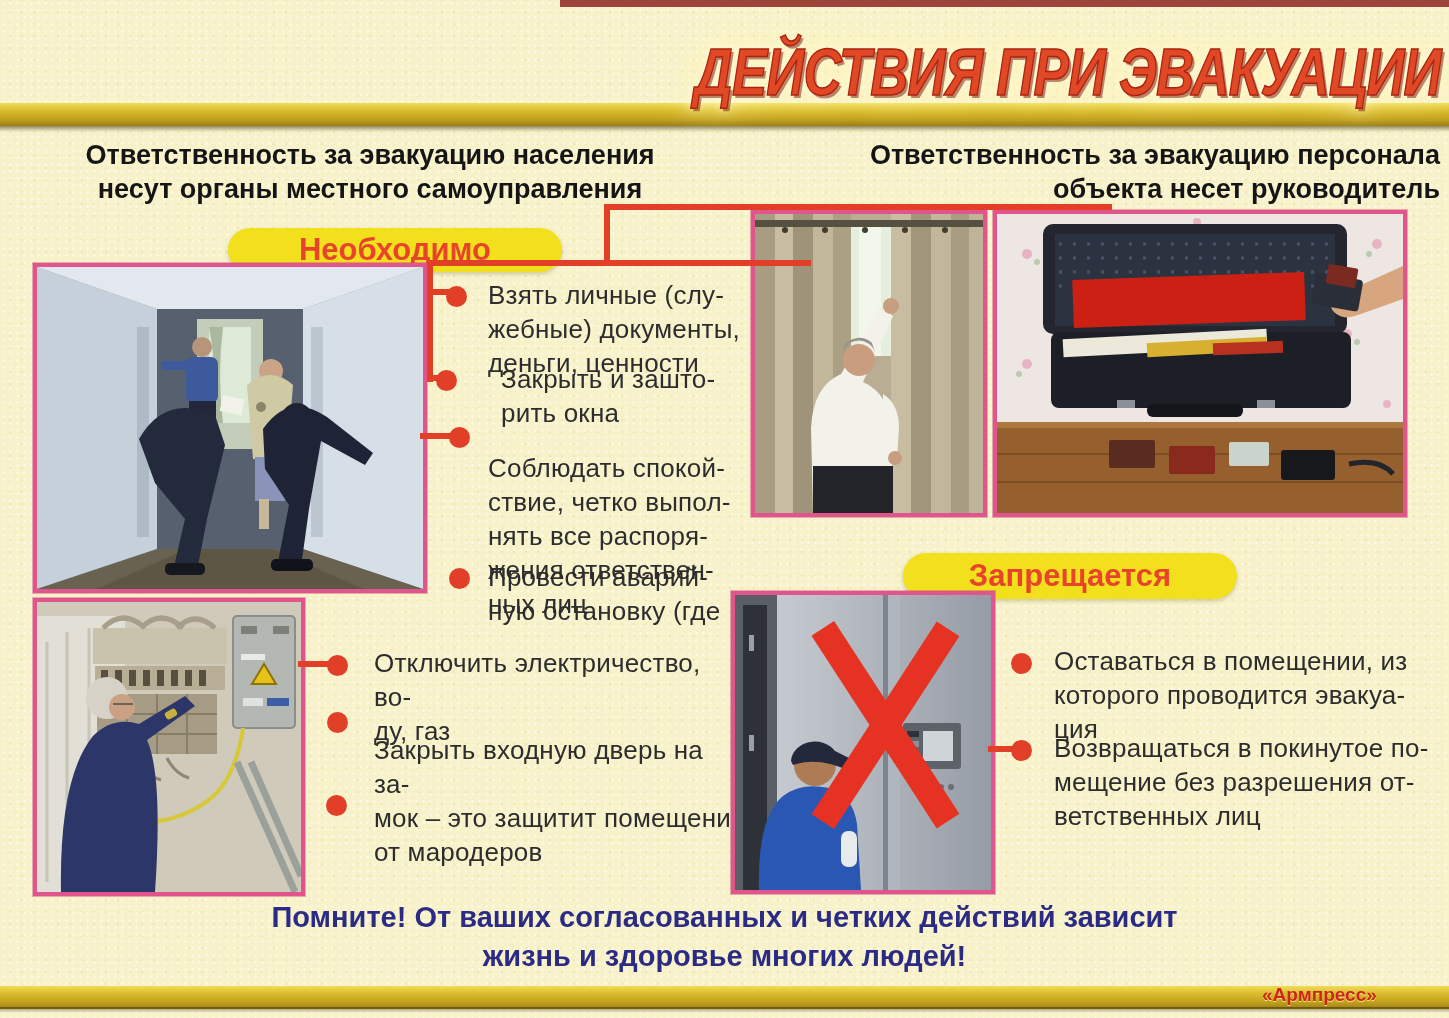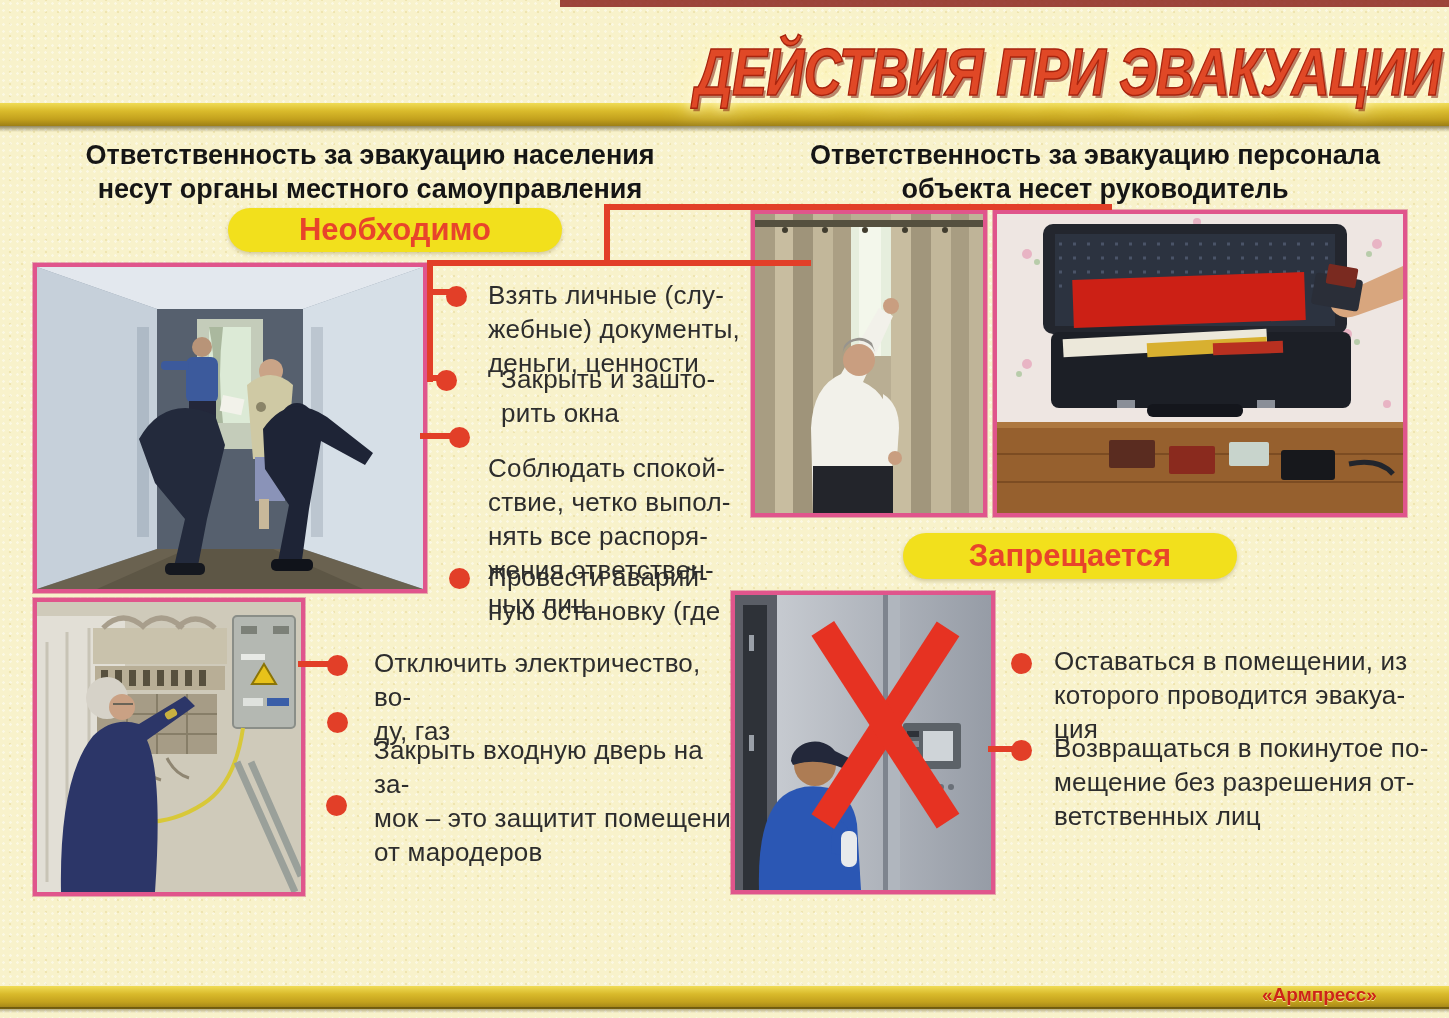--- a/index.html
+++ b/index.html
@@ -29,20 +29,21 @@
   }
   .heading{
     position:absolute; font-size:27px; line-height:34px; font-weight:bold; color:#151515;
     text-align:center; white-space:pre-line;
   }
   .badge{
     position:absolute; background:#f2e01c; border-radius:24px;
     display:flex; align-items:center; justify-content:center;
     font-size:31px; font-weight:bold; color:#e8442b;
     box-shadow:0 2px 4px rgba(90,70,10,.25);
+    margin-top:20px;
   }
   .photo{position:absolute; border:4px solid #e0558c; box-shadow:0 0 0 1px rgba(200,60,120,.4); background:#888;}
   .photo svg{display:block;}
   .conn{position:absolute; background:#e23f28; z-index:2;}
   .dot{position:absolute; width:21px; height:21px; border-radius:50%; background:#e23f28; z-index:2;}
   .item{
     position:absolute; font-size:26px; line-height:34px; color:#2d2d2d;
     white-space:pre-line; letter-spacing:.2px;
   }
   .footer-reminder{
@@ -64,21 +65,21 @@
 
   <div class="band" style="top:103px;"></div>
   <div class="band-shadow" style="top:126px;"></div>
   <div class="band" style="top:986px;"></div>
   <div class="band-shadow" style="top:1007px;"></div>
 
   <div class="title">ДЕЙСТВИЯ ПРИ ЭВАКУАЦИИ</div>
 
   <div class="heading" style="left:40px; top:138px; width:660px;">Ответственность за эвакуацию населения
 несут органы местного самоуправления</div>
-  <div class="heading" style="left:750px; top:138px; width:690px;">Ответственность за эвакуацию персонала
+  <div class="heading" style="left:750px; top:138px; width:690px;text-align:right;">Ответственность за эвакуацию персонала
 объекта несет руководитель</div>
 
   <div class="badge" style="left:228px; top:208px; width:334px; height:44px;">
     <span>Необходимо</span>
   </div>
   <div class="badge" style="left:903px; top:533px; width:334px; height:46px;">
     <span>Запрещается</span>
   </div>
 
   <div class="conn" style="left:604px; top:204px; width:508px; height:6px;"></div>
@@ -330,15 +331,17 @@
         <circle cx="114" cy="256" r="8" fill="#ad7c54"></circle>
       </g>
       <rect x="106" y="236" width="16" height="36" rx="7" fill="#e8eaec"></rect>
       <g fill="#e63222">
         <rect x="137" y="15" width="27" height="230" transform="rotate(33 150 130)"></rect>
         <rect x="137" y="15" width="27" height="230" transform="rotate(-33 150 130)"></rect>
       </g>
     </svg>
   </div>
 
+  <div class="footer-reminder">Помните! От ваших согласованных и четких действий зависит
+жизнь и здоровье многих людей!</div>
   <div class="publisher">«Армпресс»</div>
 
 </div>
 
 </body></html>

